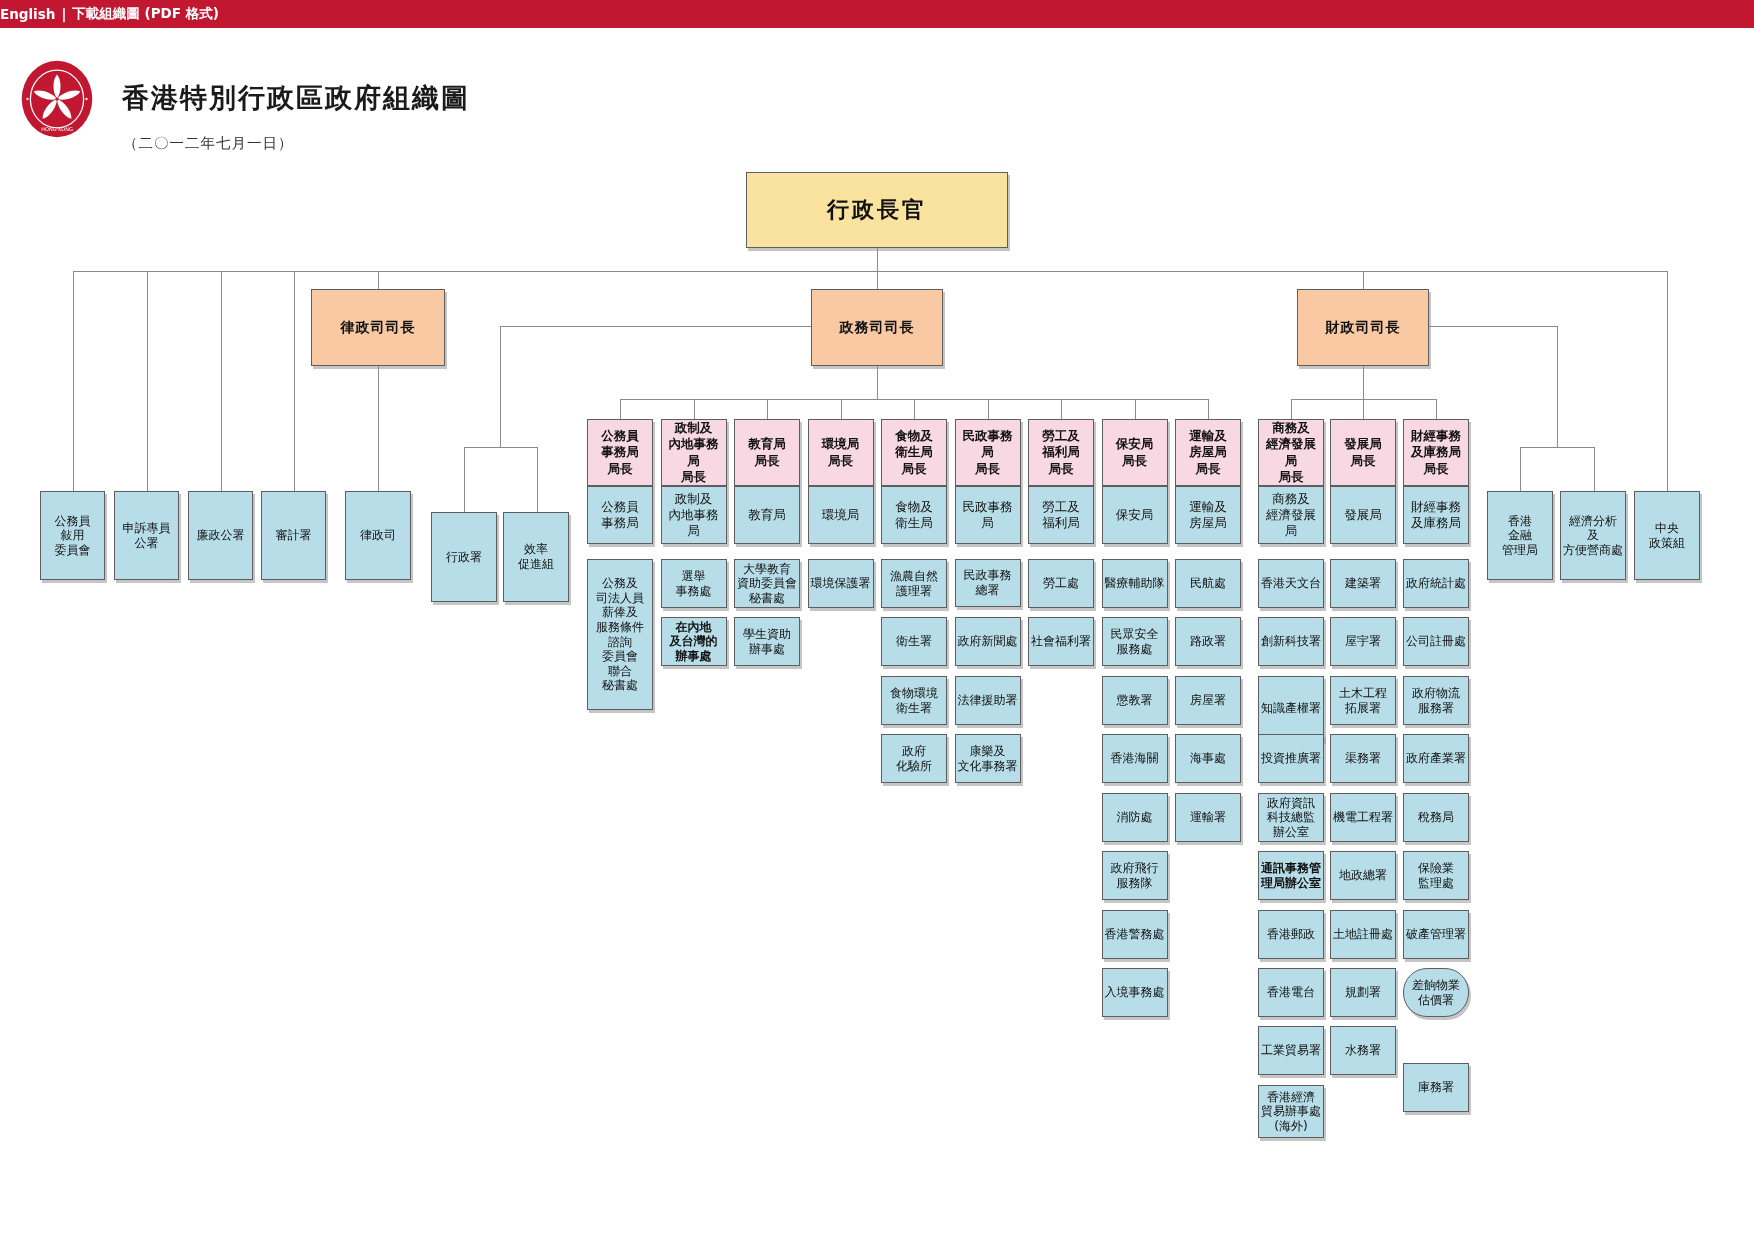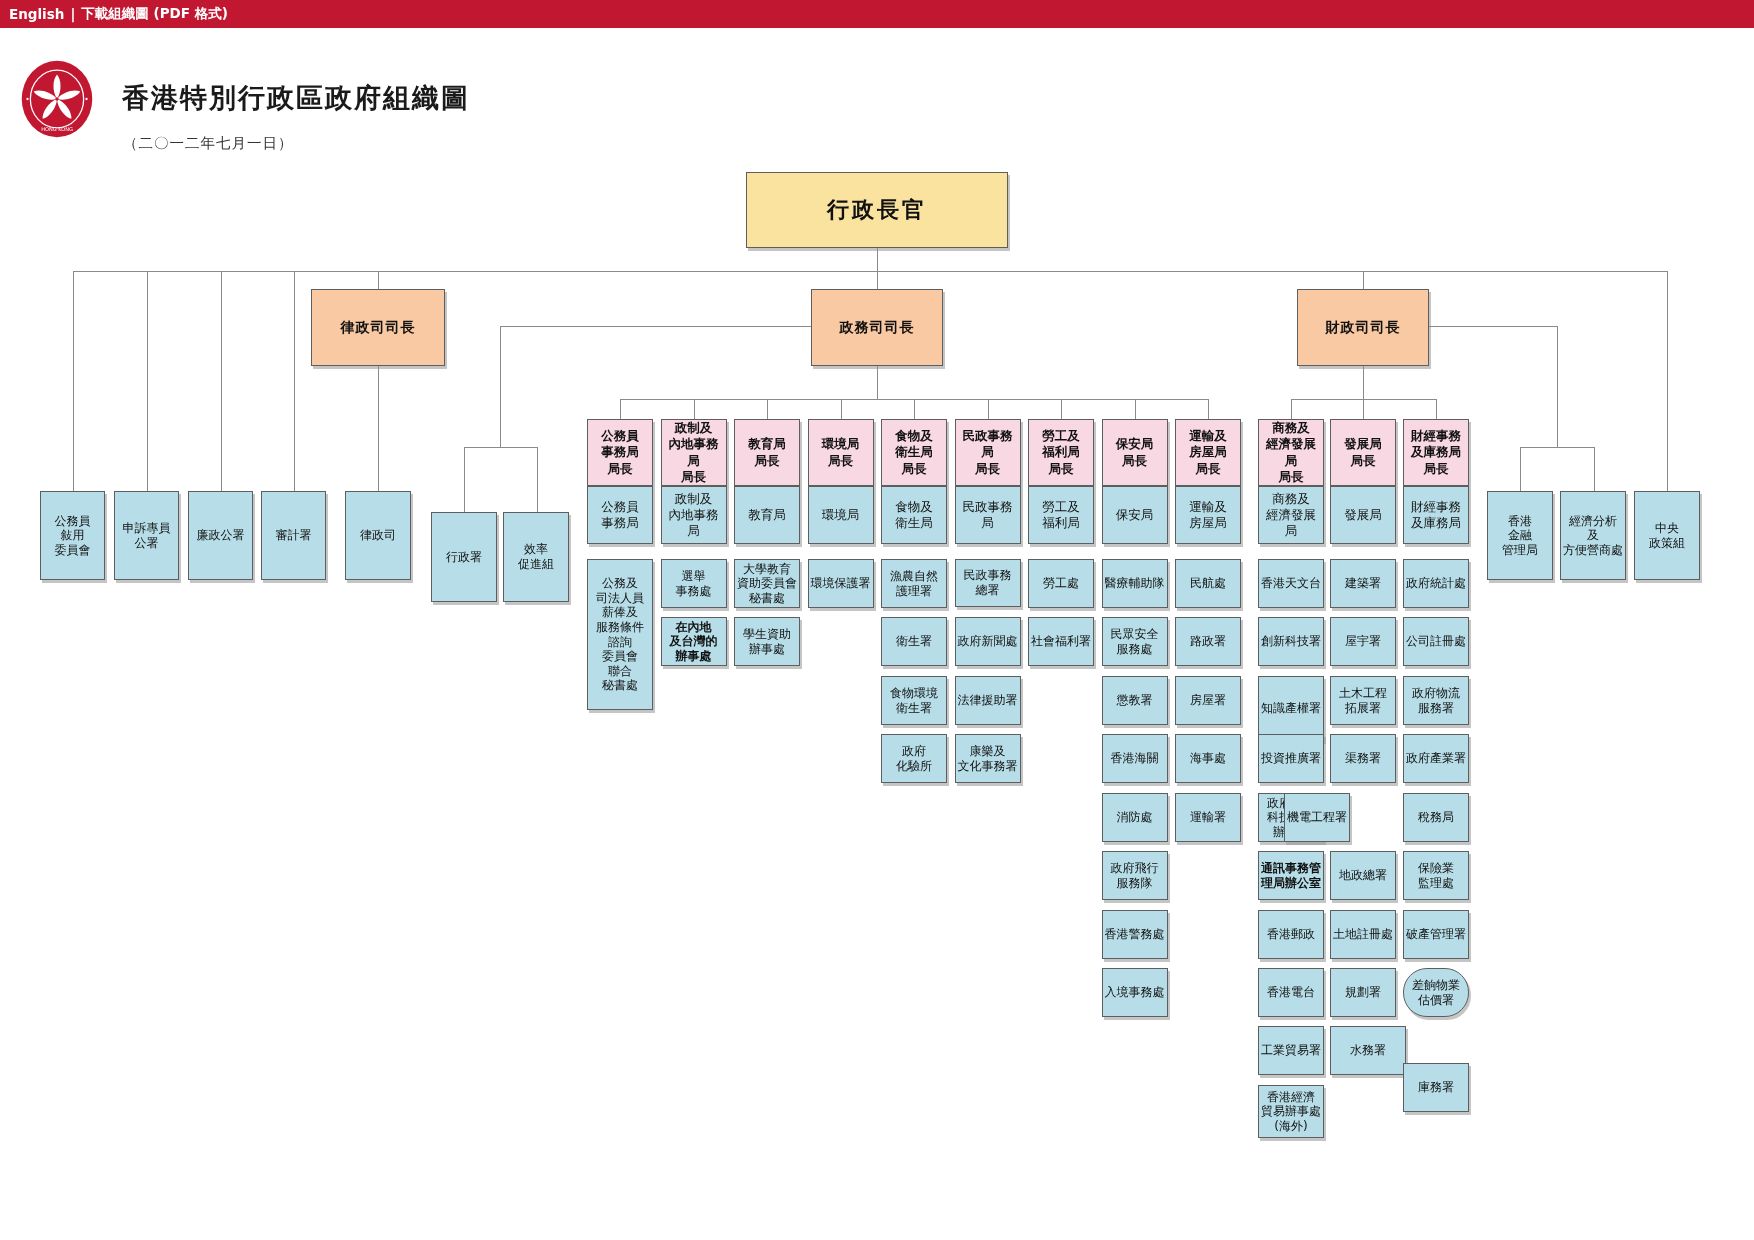--- a/index.html
+++ b/index.html
@@ -1,21 +1,21 @@
 <!DOCTYPE html>
 <html><head>
 <meta charset="utf-8">
 <style>
   html,body{margin:0;padding:0;background:#ffffff;}
   body{font-family:"DejaVu Sans","Liberation Sans",sans-serif;color:#111;}
   #page{position:relative;width:1754px;height:1240px;background:#fff;overflow:hidden;}
 
   
   #topbar{position:absolute;left:0;top:0;width:1754px;height:28px;background:#c11731;
-    display:flex;align-items:center;padding-left:9px;box-sizing:border-box;}
+    display:flex;align-items:center;box-sizing:border-box;}
   #topbar .lnk{color:#fff;font-size:13.5px;font-weight:bold;text-decoration:none;cursor:pointer;}
   #topbar .sep{color:#fff;font-size:13.5px;font-weight:bold;margin:0 6px;}
 
   
   #emblem{position:absolute;left:21px;top:60px;}
   #page-title{position:absolute;left:122px;top:80px;font-size:27px;font-weight:bold;
     letter-spacing:2px;color:#1a1a1a;}
   #page-date{position:absolute;left:123px;top:134px;font-size:14.5px;color:#333;letter-spacing:1px;}
 
   
@@ -244,25 +244,25 @@
 貿易辦事處
 (海外)</div>
       <div class="box chief" style="left: 1330px; top: 419px; width: 66px; height: 67px;">發展局
 局長</div>
       <div class="box bureau" style="left: 1330px; top: 486px; width: 66px; height: 58px;">發展局</div>
       <div class="box dept" style="left: 1330px; top: 559px; width: 66px; height: 49px;">建築署</div>
       <div class="box dept" style="left: 1330px; top: 617px; width: 66px; height: 49px;">屋宇署</div>
       <div class="box dept" style="left: 1330px; top: 676px; width: 66px; height: 49px;">土木工程
 拓展署</div>
       <div class="box dept" style="left: 1330px; top: 734px; width: 66px; height: 49px;">渠務署</div>
-      <div class="box dept" style="left: 1284px; top: 793px; width: 66px; height: 49px;">機電工程署</div>
+      <div class="box dept" style="left: 1330px; top: 793px; width: 66px; height: 49px;">機電工程署</div>
       <div class="box dept" style="left: 1330px; top: 851px; width: 66px; height: 49px;">地政總署</div>
       <div class="box dept" style="left: 1330px; top: 910px; width: 66px; height: 49px;">土地註冊處</div>
       <div class="box dept" style="left: 1330px; top: 968px; width: 66px; height: 49px;">規劃署</div>
-      <div class="box dept" style="left: 1330px; top: 1026px; width: 76px; height: 49px;">水務署</div>
+      <div class="box dept" style="left: 1330px; top: 1026px; width: 66px; height: 49px;">水務署</div>
       <div class="box chief" style="left: 1403px; top: 419px; width: 66px; height: 67px;">財經事務
 及庫務局
 局長</div>
       <div class="box bureau" style="left: 1403px; top: 486px; width: 66px; height: 58px;">財經事務
 及庫務局</div>
       <div class="box dept" style="left: 1403px; top: 559px; width: 66px; height: 49px;">政府統計處</div>
       <div class="box dept" style="left: 1403px; top: 617px; width: 66px; height: 49px;">公司註冊處</div>
       <div class="box dept" style="left: 1403px; top: 676px; width: 66px; height: 49px;">政府物流
 服務署</div>
       <div class="box dept" style="left: 1403px; top: 734px; width: 66px; height: 49px;">政府產業署</div>

